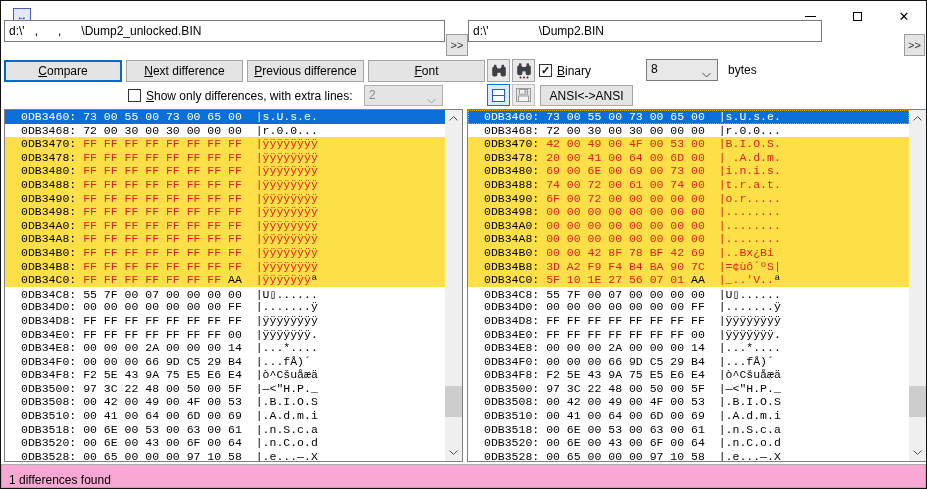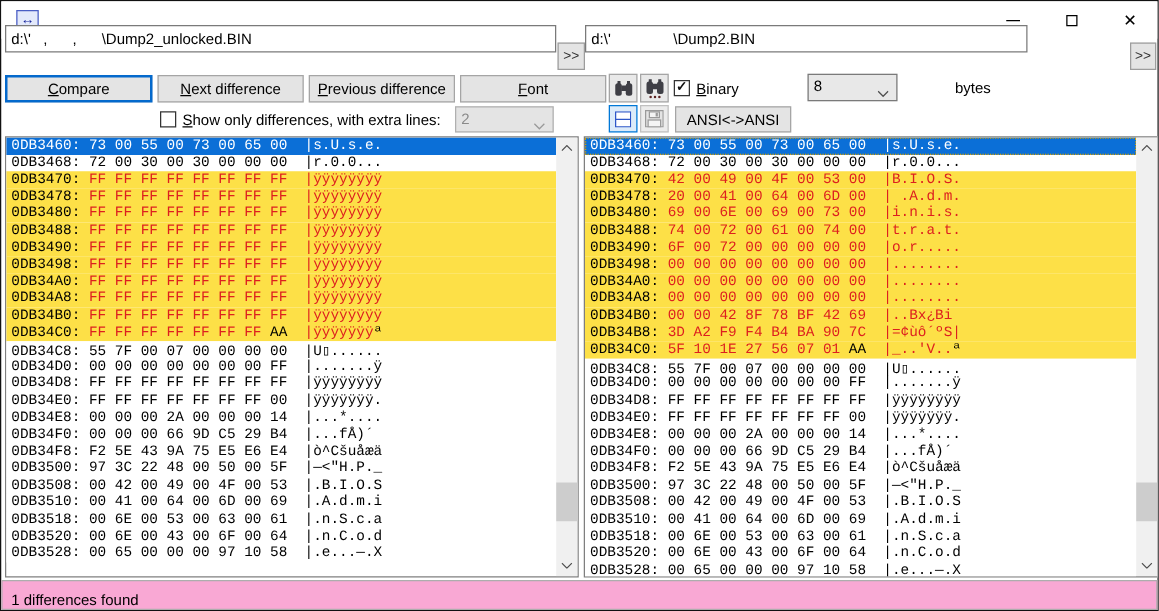--- a/index.html
+++ b/index.html
@@ -57,35 +57,35 @@
   .i-split { left:486px; top:83px; height:22px; border:1px solid #0078d7; background:#dcebf9; }
   .i-save  { left:511px; top:83px; height:22px; background:#ececec; border-color:#c0c0c0; }
   
   .chk { position:absolute; width:13px; height:13px; border:1px solid #333; background:#fff;
          font:bold 11px/11px "Liberation Sans",sans-serif; text-align:center; color:#111; }
   .chk-binary { left:538px; top:63px; }
   .chk-show   { left:127px; top:88px; }
   .lbl { position:absolute; font:12px "Liberation Sans",sans-serif; white-space:pre;text-align:center; }
   .l-binary { left:556px; top:63px; }
   .l-show   { left:145px; top:88px; }
-  .l-bytes  { left:727px; top:62px;margin-left:36px; }
+  .l-bytes  { left:727px; top:62px; }
   .combo {
     position:absolute; border:1px solid #7a7a7a; background:#e8e8e8;
     font:12px "Liberation Sans",sans-serif; padding:2px 4px;
   }
   .combo .chev { position:absolute; right:6px; top:7px; }
   .c-bytes { left:645px; top:58px; width:72px; height:22px; }
   .c-extra { left:363px; top:84px; width:79px; height:21px; color:#8a8a8a; border-color:#b0b0b0; background:#e4e4e4; }
   
   .panel { position:absolute; top:108px; height:353px; border:1px solid #7f7f7f; background:#fff; overflow:hidden; }
   .panel-left  { left:3px;   width:459px; }
   .panel-right { left:466px; width:460px; }
   .rows { position:absolute; left:0; top:0; right:17px; bottom:0; overflow:hidden; }
   .hexrow {
-    height:13.6px; line-height:13.6px; white-space:pre; padding-left:4px;
+    height:13.6px; line-height:13.6px; white-space:pre; padding-left:16px;
     font:11.5px "Liberation Mono", monospace;
   }
   .bg-plain { background:#fff; }
   .bg-gray  { background:#fde047; }
   .bg-sel   { background:#0b6fd7; }
   .bg-sel span { color:#fff !important; }
   .focus { outline:1px dotted #d8a200; outline-offset:-1px; }
   .c-k { color:#000; } .c-r { color:#dd1f1f; } .c-w { color:#fff; }
   .addr { color:#000; }
   
@@ -198,20 +198,21 @@
         <div class="hexrow bg-plain"><span class="addr">0DB3468: </span><span class="c-k">72 00 30 00 30 00 00 00</span><span>  </span><span class="c-k">|r.0.0...</span></div>
         <div class="hexrow bg-gray"><span class="addr">0DB3470: </span><span class="c-r">FF FF FF FF FF FF FF FF</span><span>  </span><span class="c-r">|ÿÿÿÿÿÿÿÿ</span></div>
         <div class="hexrow bg-gray"><span class="addr">0DB3478: </span><span class="c-r">FF FF FF FF FF FF FF FF</span><span>  </span><span class="c-r">|ÿÿÿÿÿÿÿÿ</span></div>
         <div class="hexrow bg-gray"><span class="addr">0DB3480: </span><span class="c-r">FF FF FF FF FF FF FF FF</span><span>  </span><span class="c-r">|ÿÿÿÿÿÿÿÿ</span></div>
         <div class="hexrow bg-gray"><span class="addr">0DB3488: </span><span class="c-r">FF FF FF FF FF FF FF FF</span><span>  </span><span class="c-r">|ÿÿÿÿÿÿÿÿ</span></div>
         <div class="hexrow bg-gray"><span class="addr">0DB3490: </span><span class="c-r">FF FF FF FF FF FF FF FF</span><span>  </span><span class="c-r">|ÿÿÿÿÿÿÿÿ</span></div>
         <div class="hexrow bg-gray"><span class="addr">0DB3498: </span><span class="c-r">FF FF FF FF FF FF FF FF</span><span>  </span><span class="c-r">|ÿÿÿÿÿÿÿÿ</span></div>
         <div class="hexrow bg-gray"><span class="addr">0DB34A0: </span><span class="c-r">FF FF FF FF FF FF FF FF</span><span>  </span><span class="c-r">|ÿÿÿÿÿÿÿÿ</span></div>
         <div class="hexrow bg-gray"><span class="addr">0DB34A8: </span><span class="c-r">FF FF FF FF FF FF FF FF</span><span>  </span><span class="c-r">|ÿÿÿÿÿÿÿÿ</span></div>
         <div class="hexrow bg-gray"><span class="addr">0DB34B0: </span><span class="c-r">FF FF FF FF FF FF FF FF</span><span>  </span><span class="c-r">|ÿÿÿÿÿÿÿÿ</span></div>
+        <div class="hexrow bg-gray"><span class="addr">0DB34B8: </span><span class="c-r">FF FF FF FF FF FF FF FF</span><span>  </span><span class="c-r">|ÿÿÿÿÿÿÿÿ</span></div>
         <div class="hexrow bg-gray"><span class="addr">0DB34C0: </span><span class="c-r">FF FF FF FF FF FF FF</span><span class="c-k"> AA</span><span>  </span><span class="c-r">|ÿÿÿÿÿÿÿ</span><span class="c-k">ª</span></div>
         <div class="hexrow bg-plain"><span class="addr">0DB34C8: </span><span class="c-k">55 7F 00 07 00 00 00 00</span><span>  </span><span class="c-k">|U▯......</span></div>
         <div class="hexrow bg-plain"><span class="addr">0DB34D0: </span><span class="c-k">00 00 00 00 00 00 00 FF</span><span>  </span><span class="c-k">|.......ÿ</span></div>
         <div class="hexrow bg-plain"><span class="addr">0DB34D8: </span><span class="c-k">FF FF FF FF FF FF FF FF</span><span>  </span><span class="c-k">|ÿÿÿÿÿÿÿÿ</span></div>
         <div class="hexrow bg-plain"><span class="addr">0DB34E0: </span><span class="c-k">FF FF FF FF FF FF FF 00</span><span>  </span><span class="c-k">|ÿÿÿÿÿÿÿ.</span></div>
         <div class="hexrow bg-plain"><span class="addr">0DB34E8: </span><span class="c-k">00 00 00 2A 00 00 00 14</span><span>  </span><span class="c-k">|...*....</span></div>
         <div class="hexrow bg-plain"><span class="addr">0DB34F0: </span><span class="c-k">00 00 00 66 9D C5 29 B4</span><span>  </span><span class="c-k">|...fÅ)´</span></div>
         <div class="hexrow bg-plain"><span class="addr">0DB34F8: </span><span class="c-k">F2 5E 43 9A 75 E5 E6 E4</span><span>  </span><span class="c-k">|ò^Cšuåæä</span></div>
         <div class="hexrow bg-plain"><span class="addr">0DB3500: </span><span class="c-k">97 3C 22 48 00 50 00 5F</span><span>  </span><span class="c-k">|—&lt;"H.P._</span></div>
         <div class="hexrow bg-plain"><span class="addr">0DB3508: </span><span class="c-k">00 42 00 49 00 4F 00 53</span><span>  </span><span class="c-k">|.B.I.O.S</span></div>

